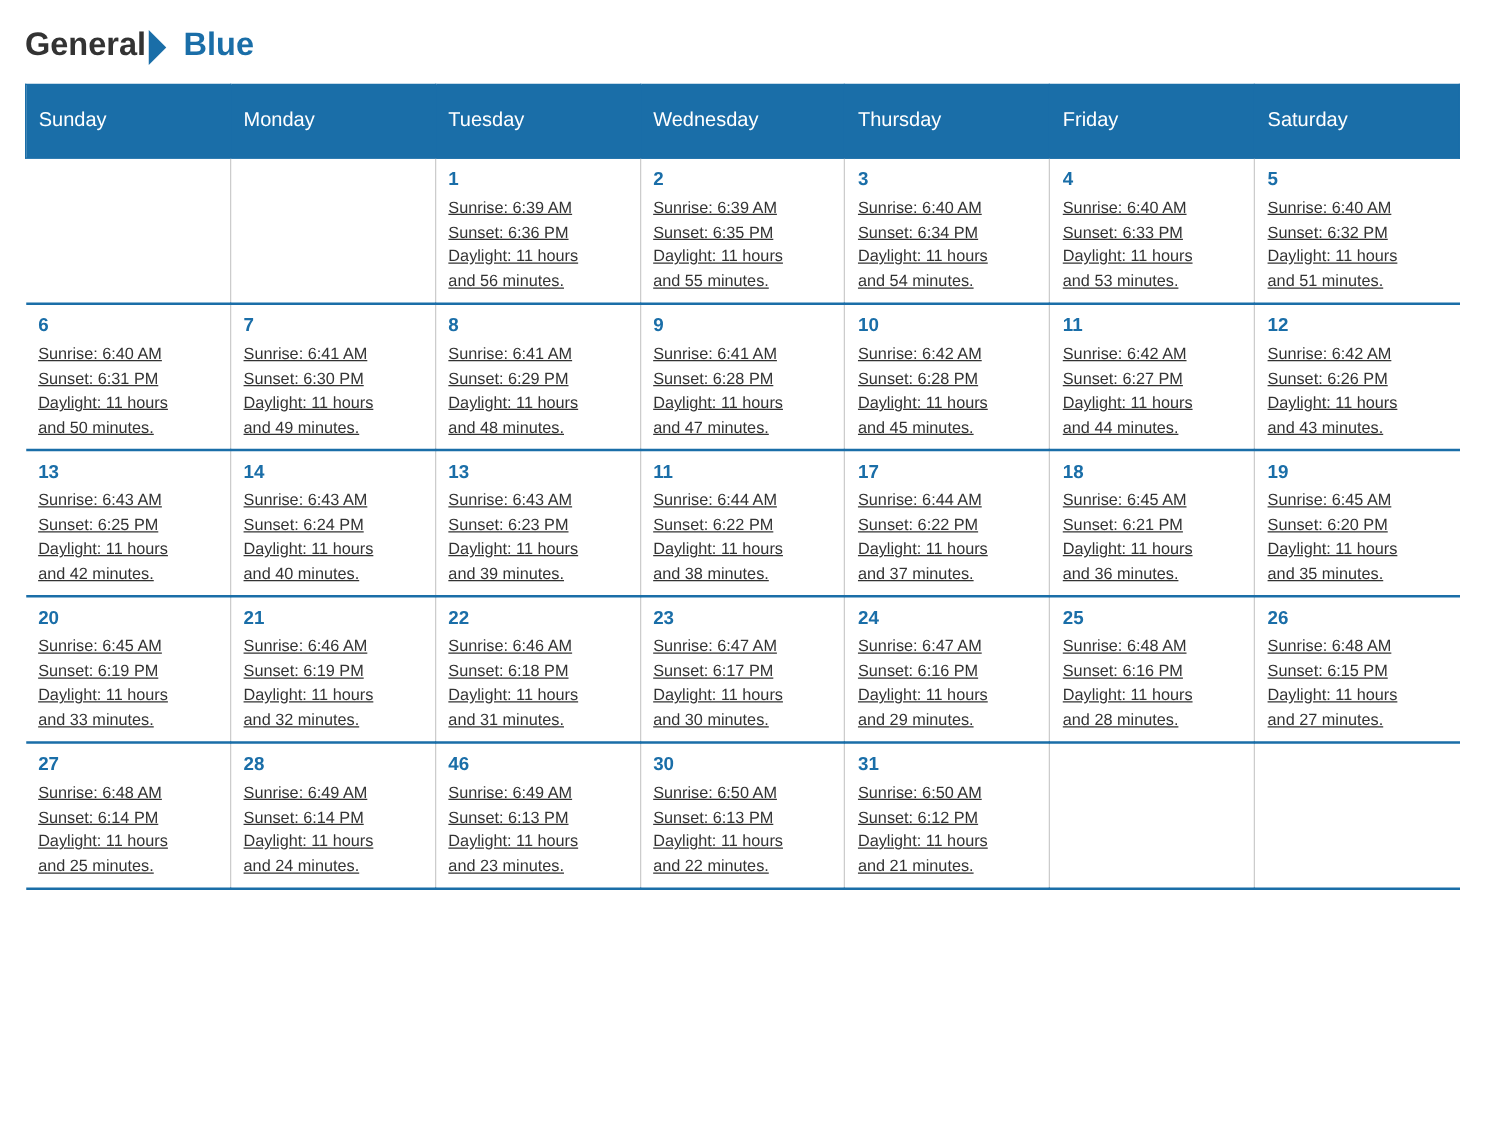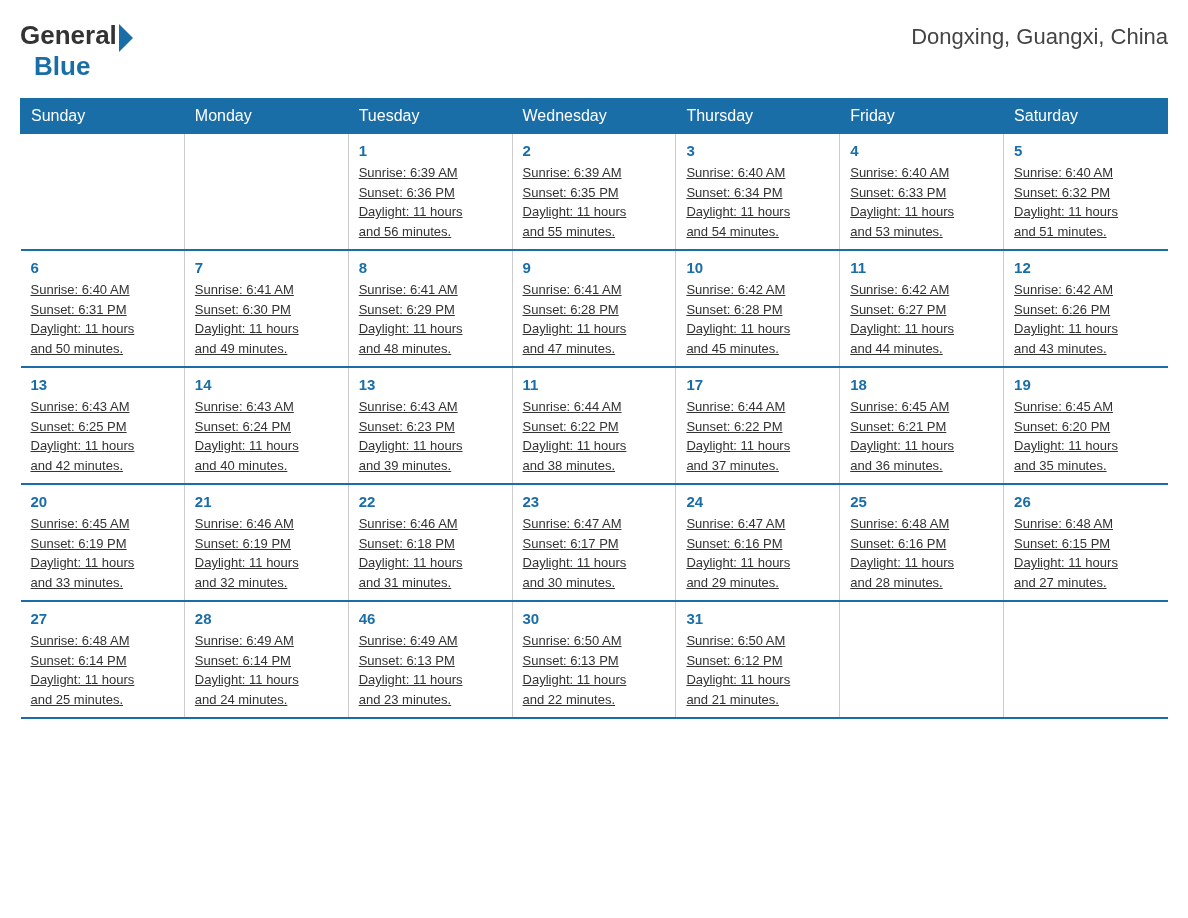--- a/index.html
+++ b/index.html
@@ -26,22 +26,22 @@
       height: 0;
       border-left: 14px solid #1a6ea8;
       border-top: 14px solid transparent;
       border-bottom: 14px solid transparent;
       display: inline-block;
       margin-left: 2px;
       margin-bottom: -4px;
     }
     .logo-wrapper {
       display: flex;
-      flex-direction: column;
-      align-items: flex-start;
+      flex-direction: row;
+      align-items: center;
     }
     .logo-line1 {
       display: flex;
       align-items: center;
     }
     .logo-line2 {
       font-size: 26px;
       font-weight: bold;
       color: #1a6ea8;
       margin-left: 14px;
@@ -64,21 +64,21 @@
       border-collapse: collapse;
       table-layout: fixed;
     }
     .calendar-table thead tr {
       background-color: #1a6ea8;
     }
     .calendar-table thead th {
       color: #fff;
       font-size: 16px;
       font-weight: normal;
-      padding: 8px 10px;
+      padding: 20px 10px;
       text-align: left;
       border: 1px solid #1a6ea8;
     }
     .calendar-table tbody tr {
       border-bottom: 2px solid #1a6ea8;
     }
     .calendar-table tbody td {
       vertical-align: top;
       padding: 8px 10px;
       font-size: 13px;
@@ -110,21 +110,20 @@
 
 <div class="header-area">
   <div class="logo-wrapper">
     <div class="logo-line1">
       <span class="logo-text-general">General</span>
       <div class="logo-arrow"></div>
     </div>
     <div class="logo-line2">Blue</div>
   </div>
   <div class="title-area">
-    <div class="location-title">Dongxing, Guangxi, China</div>
   </div>
 </div>
 
 <table class="calendar-table">
   <thead>
     <tr>
     <th>Sunday</th>
         <th>Monday</th>
         <th>Tuesday</th>
         <th>Wednesday</th>

